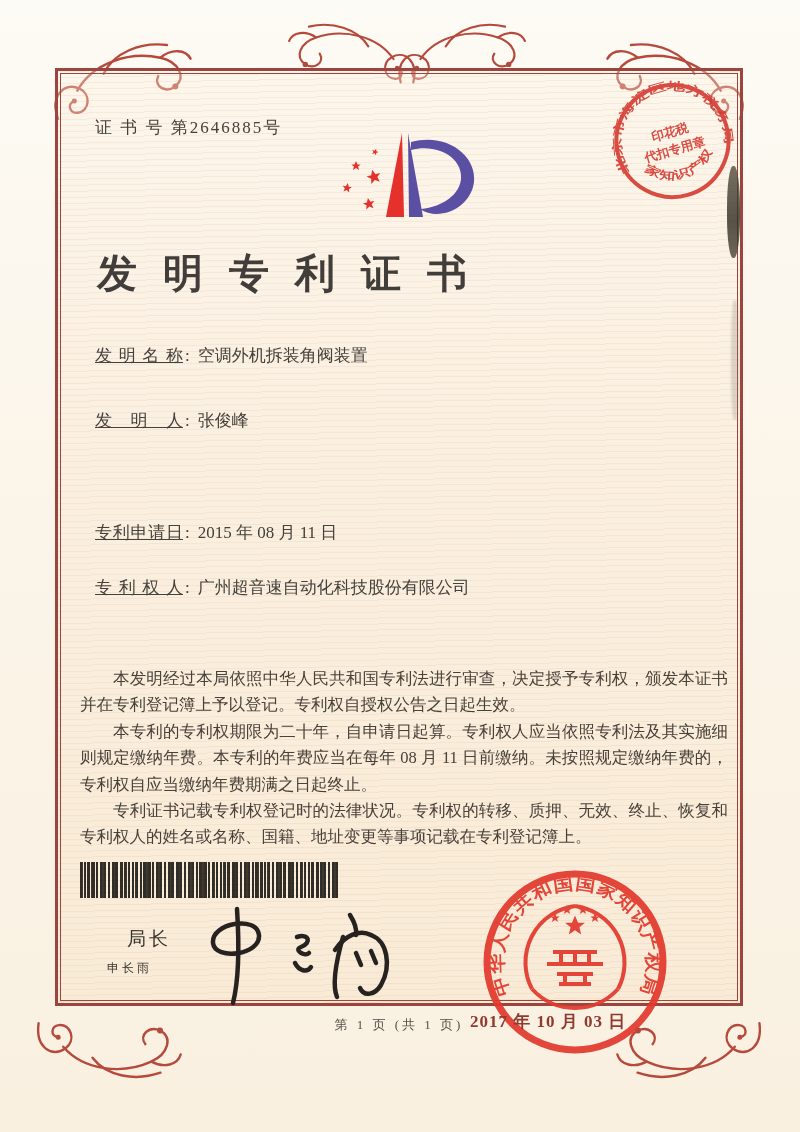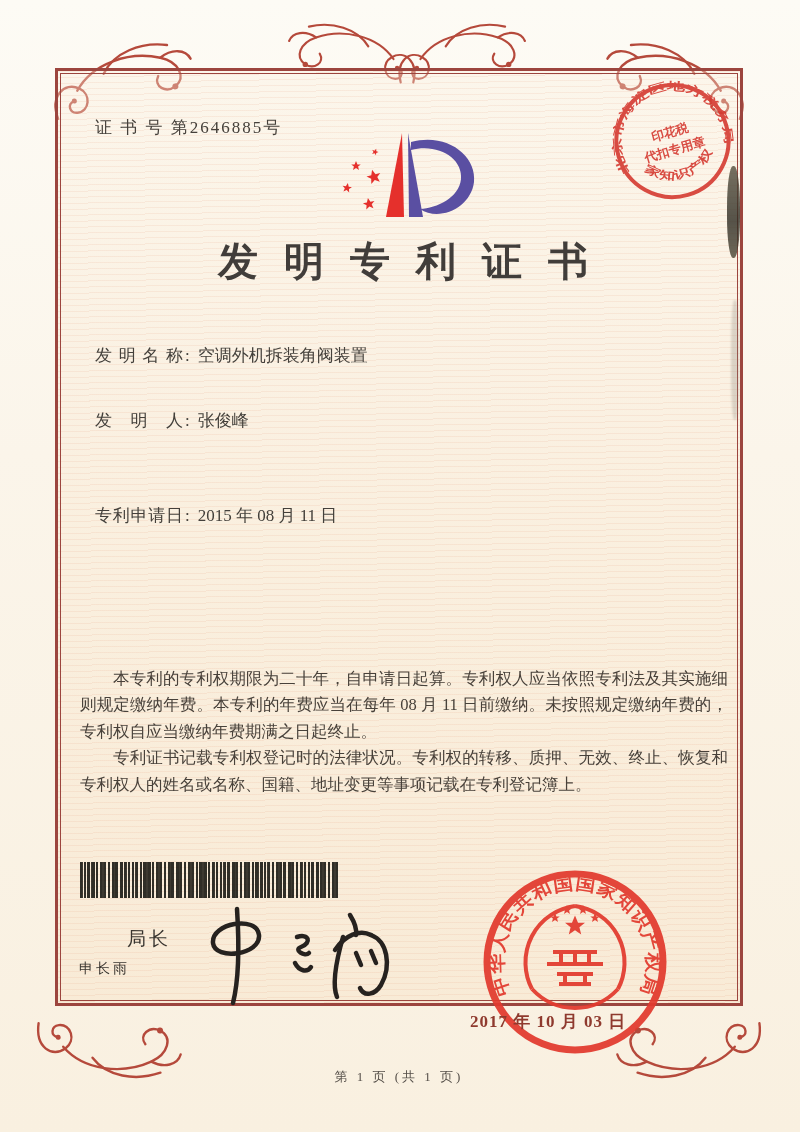--- a/index.html
+++ b/index.html
@@ -21,53 +21,53 @@
   .orn svg{display:block;overflow:visible;}
   
   .cert-no{position:absolute;left:95px;top:116px;z-index:3;font-size:17px;letter-spacing:2px;color:#45403a;}
   .logo{position:absolute;left:325px;top:112px;z-index:3;}
   .tax-stamp{position:absolute;left:598px;top:66px;z-index:4;transform:rotate(-16deg);opacity:.88;}
   .smudge{position:absolute;left:727px;top:166px;width:13px;height:92px;z-index:4;
     background:linear-gradient(180deg,#55503f,#2e2b22 60%,#4a4534);border-radius:45%;opacity:.8;filter:blur(.4px);}
   .smudge2{position:absolute;left:731px;top:300px;width:8px;height:120px;z-index:3;
     background:#8a857a;border-radius:40%;opacity:.28;filter:blur(1px);}
   .title{
-    position:absolute;left:55px;top:230px;width:688px;z-index:3;margin:4px;
-    text-align:center;font-size:40px;font-weight:600;color:#413d3a;
+    position:absolute;left:55px;top:230px;width:688px;z-index:3;margin:16px;
+    font-size:40px;font-weight:600;color:#413d3a;
     letter-spacing:26px;text-indent:26px;
   }
   
   .field{position:absolute;left:95px;z-index:3;font-size:17px;color:#44403b;white-space:nowrap;}
-  .f-label{display:inline-block;width:88px;text-align:justify;text-align-last:justify;vertical-align:bottom;}
+  .f-label{display:inline-block;width:88px;text-align:justify;text-align-last:justify;vertical-align:bottom;text-decoration:underline;}
   .f-colon{margin:0 8px 0 2px;}
   
   .body-text{position:absolute;left:80px;top:666px;width:648px;z-index:3;
     font-size:16.5px;line-height:1.6;text-align:justify;color:#48413a;}
   .body-text p{margin:0;text-indent:2em;}
   
   .barcode{position:absolute;left:80px;top:862px;width:258px;height:36px;z-index:3;
     background:
       repeating-linear-gradient(90deg,#15140f 0 2px,rgba(0,0,0,0) 2px 4px),
       repeating-linear-gradient(90deg,#15140f 0 1px,rgba(0,0,0,0) 1px 7px),
       repeating-linear-gradient(90deg,#24211a 0 3px,rgba(0,0,0,0) 3px 11px);
     opacity:.88;}
   
   .signer-title{position:absolute;left:95px;top:926px;z-index:3;font-family:"Liberation Sans","DejaVu Sans",sans-serif;
     font-size:19px;letter-spacing:3px;color:#38342f;margin-left:32px;}
-  .signer-name{position:absolute;left:79px;top:960px;z-index:3;font-family:"Liberation Sans","DejaVu Sans",sans-serif;
-    font-size:14px;letter-spacing:3px;color:#38342f;}
+  .signer-name{position:absolute;left:107px;top:960px;z-index:3;font-family:"Liberation Sans","DejaVu Sans",sans-serif;
+    font-size:12px;letter-spacing:3px;color:#38342f;}
   .signature{position:absolute;left:185px;top:895px;z-index:3;}
   
   .seal{position:absolute;left:475px;top:862px;z-index:4;opacity:.93;}
   .seal-arc{font-size:18px;font-weight:bold;fill:#e23a2e;letter-spacing:1px;}
   .seal-date{position:absolute;left:470px;top:1010px;z-index:5;font-size:17px;font-weight:bold;
     color:#8f3a2e;letter-spacing:1px;white-space:nowrap;}
   .stamp-arc{font-size:11px;font-weight:bold;fill:#d4352c;}
   .stamp-center{font-size:12.5px;font-weight:bold;fill:#d4352c;text-anchor:middle;}
-  .footer{position:absolute;left:55px;top:1068px;width:688px;z-index:3;text-align:center;
+  .footer{position:absolute;left:55px;top:1016px;width:688px;z-index:3;text-align:center;
     font-size:13px;letter-spacing:3px;color:#56504a;}
 </style>
 </head>
 <body>
 
 <div class="page">
 
   <svg width="0" height="0" style="position:absolute">
     <defs>
       <path id="st" d="M0,-10 L2.9,-3.1 L9.5,-3.1 L4.2,1.2 L5.9,8.1 L0,4 L-5.9,8.1 L-4.2,1.2 L-9.5,-3.1 L-2.9,-3.1 Z"></path>
@@ -154,25 +154,29 @@
   <div class="smudge2"></div>
 
   <h1 class="title">发明专利证书</h1>
 
   <div class="field" style="top:344px">
     <span class="f-label">发明名称</span><span class="f-colon">:</span><span>空调外机拆装角阀装置</span>
   </div>
   <div class="field" style="top:409px">
     <span class="f-label">发明人</span><span class="f-colon">:</span><span>张俊峰</span>
   </div>
-  <div class="field" style="top:504px">
+  <div class="field" style="top:521px">
     <span class="f-label">专利申请日</span><span class="f-colon">:</span><span>2015 年 08 月 11 日</span>
   </div>
+  <div class="field" style="top:576px">
+    <span class="f-label">专利权人</span><span class="f-colon">:</span><span>广州超音速自动化科技股份有限公司</span>
+  </div>
 
   <div class="body-text">
+    <p>本发明经过本局依照中华人民共和国专利法进行审查，决定授予专利权，颁发本证书并在专利登记簿上予以登记。专利权自授权公告之日起生效。</p>
     <p>本专利的专利权期限为二十年，自申请日起算。专利权人应当依照专利法及其实施细则规定缴纳年费。本专利的年费应当在每年 08 月 11 日前缴纳。未按照规定缴纳年费的，专利权自应当缴纳年费期满之日起终止。</p>
     <p>专利证书记载专利权登记时的法律状况。专利权的转移、质押、无效、终止、恢复和专利权人的姓名或名称、国籍、地址变更等事项记载在专利登记簿上。</p>
   </div>
 
   <div class="barcode"></div>
 
   <div class="signer-title">局长</div>
   <div class="signer-name">申长雨</div>
 
   <div class="signature">

